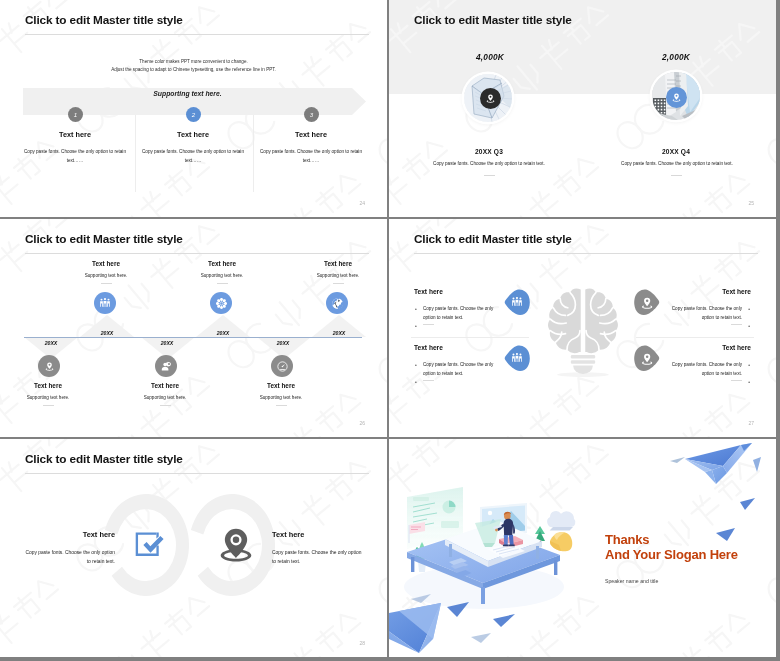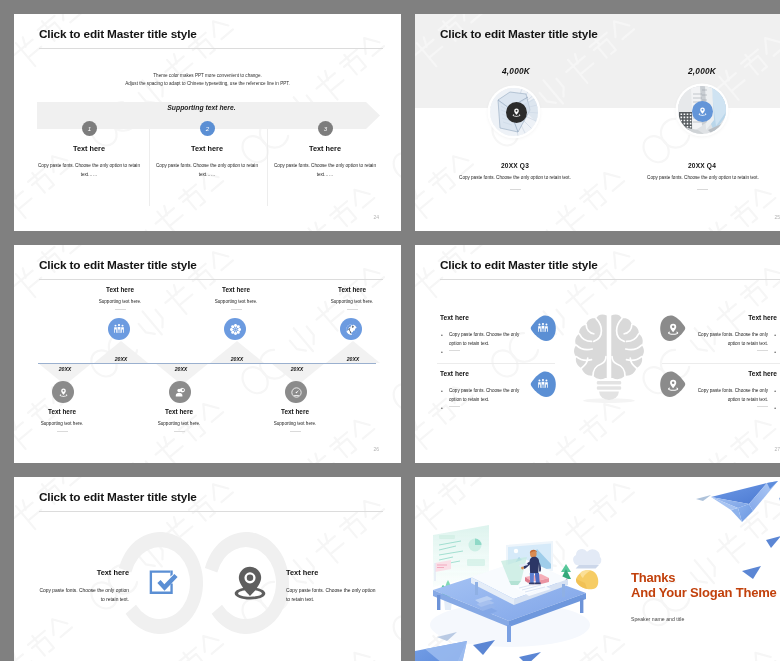--- a/index.html
+++ b/index.html
@@ -1,17 +1,17 @@
 <!DOCTYPE html>
 <html><head>
 <meta charset="utf-8">
 <style>
 *{margin:0;padding:0;box-sizing:border-box}
 html,body{width:780px;height:661px;overflow:hidden;background:#808080;font-family:"Liberation Sans",sans-serif;-webkit-font-smoothing:antialiased}
-.grid{position:absolute;left:0;top:0;width:780px;height:661px;display:grid;grid-template-columns:387px 387px;grid-template-rows:217px 218px 218px;gap:14px;padding:14px}
+.grid{position:absolute;left:0;top:0;width:780px;height:661px;display:grid;grid-template-columns:387px 387px;grid-template-rows:217px 218px 218px;gap:2px;padding:0}
 .slide{position:relative;background:#fff;overflow:hidden}
 .wm{position:absolute;left:0;top:0;width:387px;height:218px;pointer-events:none}
 .title{position:absolute;left:25px;top:13px;font-size:11.8px;font-weight:bold;color:#141414;letter-spacing:-.15px;white-space:nowrap}
 .titlerule{position:absolute;left:25px;top:34px;height:1px;background:#dcdcdc}
 .pg{position:absolute;right:22px;bottom:11px;font-size:5px;color:#b3b3b3}
 
 
 .s1-head{position:absolute;left:0;right:0;top:38px;text-align:center;font-size:11.4px;color:#2c2c2c}
 .s1-sub{position:absolute;left:0;right:0;top:58px;text-align:center;font-size:4.6px;color:#2e2e2e;line-height:8.2px}
 .s1-band{position:absolute;left:23px;top:88px;width:343px;height:27px;background:#f0f0f0;clip-path:polygon(0 0,329px 0,100% 50%,329px 100%,0 100%)}
@@ -646,18 +646,18 @@
       <path d="M-20 178 L30 214 L0 200 Z" fill="url(#pg3)"></path>
       <path d="M10 172 L52 164 L44 200 Z" fill="#9cbcf0" opacity=".85"></path>
     </g>
     <path d="M22 160 L42 155 L32 164 Z" fill="#9fb6d8" opacity=".7"></path>
     <path d="M58 168 L80 163 L68 178 Z" fill="#5b86d4"></path>
     <path d="M104 180 L126 175 L112 188 Z" fill="#5b86d4"></path>
     <path d="M82 198 L102 194 L92 204 Z" fill="#aabfdd" opacity=".8"></path>
   </svg>
   <div class="s6-thanks">
     <div>Thanks</div>
-    <div>And Your Slogan Theme</div>
+    <div>And Your Slogan Here</div>
   </div>
   <div class="s6-speaker">Speaker name and title</div>
 </div>
 
 </div>
 
 </body></html>

